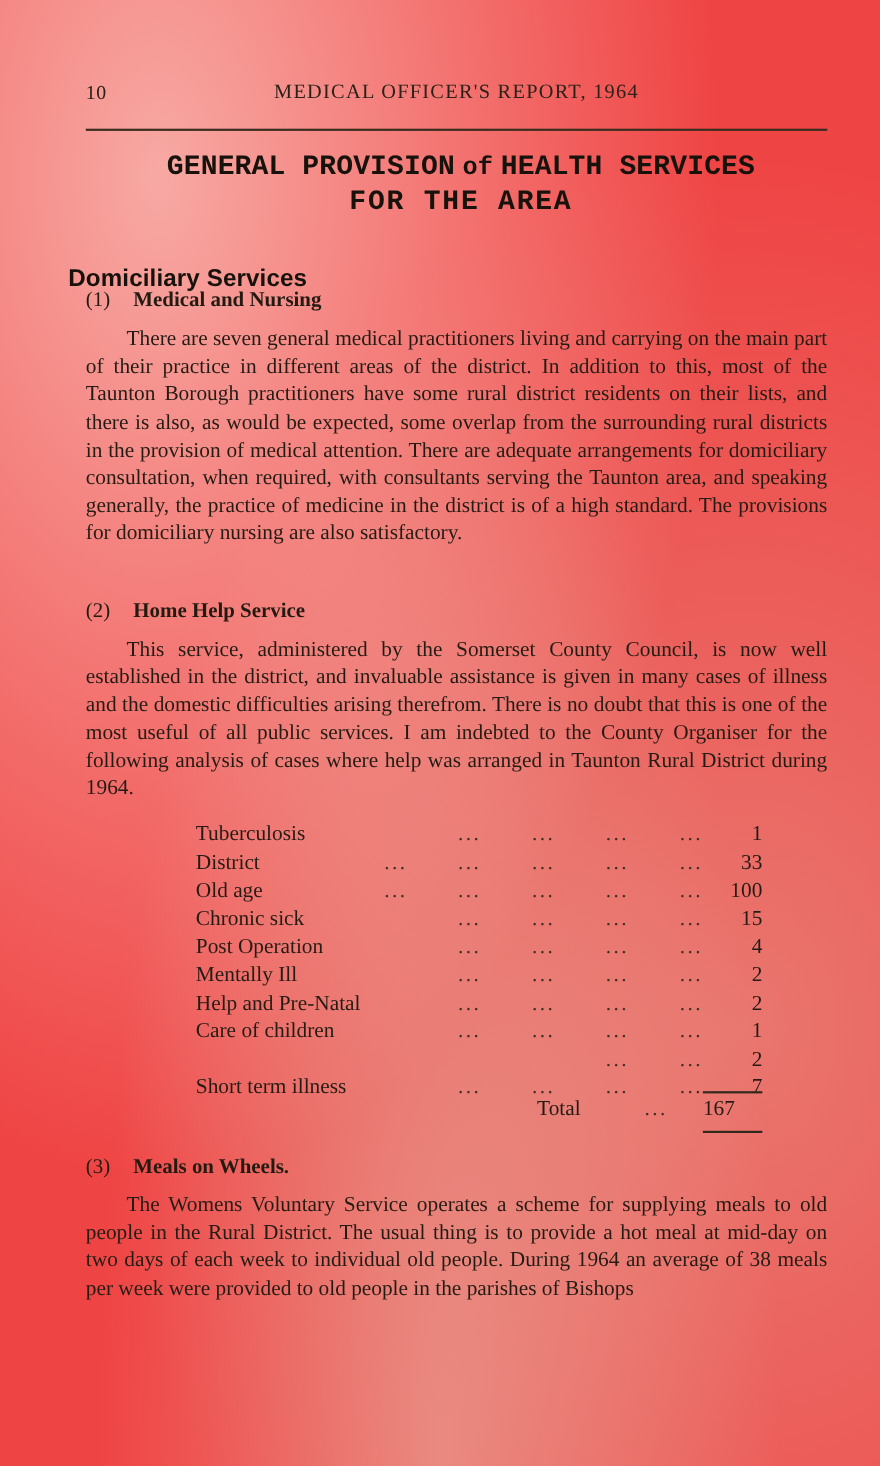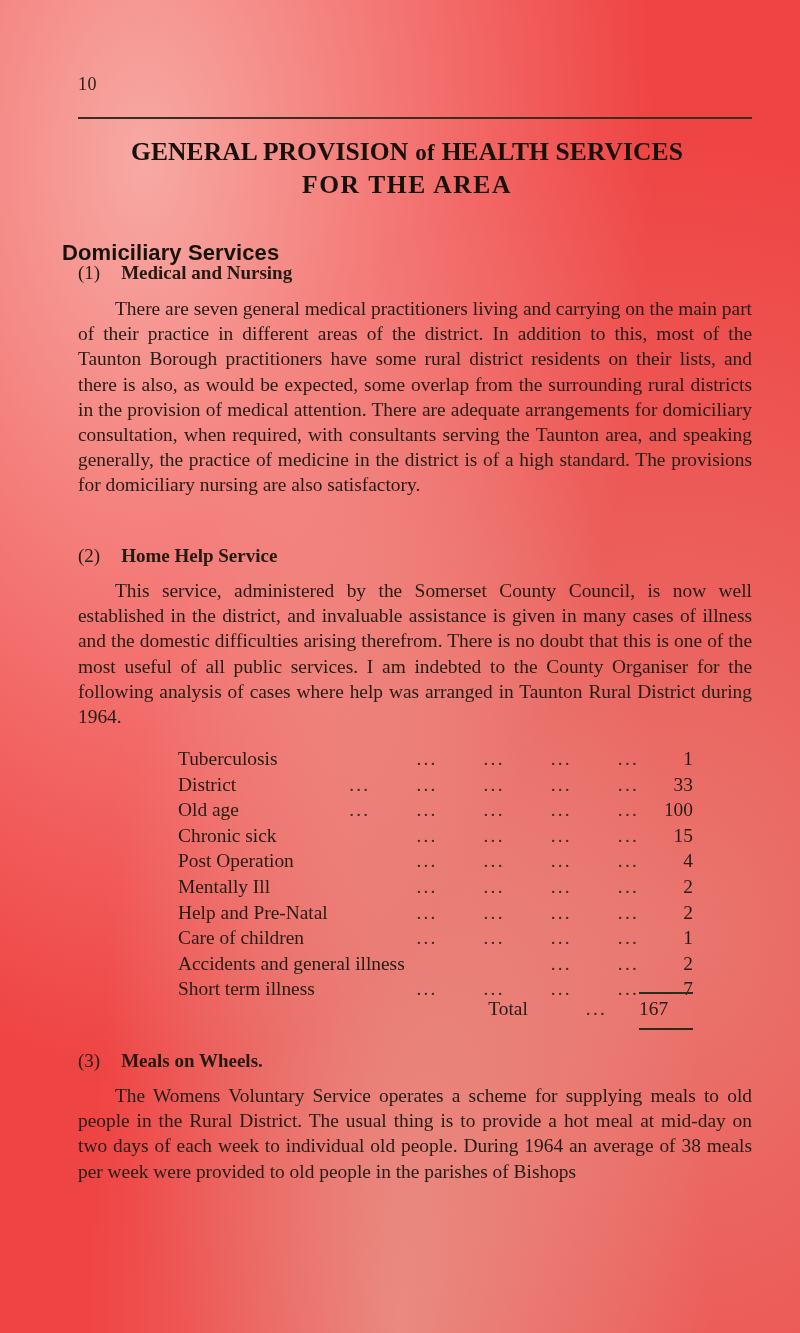--- a/index.html
+++ b/index.html
@@ -65,25 +65,25 @@
     left: 78px;
     top: 117px;
     width: 674px;
     height: 2px;
     background: #3b2d20;
   }
 
   
   .display-heading {
     position: absolute;
-    left: 62px;
+    left: 74px;
     top: 136px;
     width: 690px;
     text-align: center;
-    font-family: Liberation Serif, serif;
+    font-family: Liberation Mono, monospace;
     font-weight: bold;
     font-size: 25.5px;
     line-height: 32px;
     letter-spacing: 0.1px;
     color: #18120c;
   }
   .display-heading .line2 {
     letter-spacing: 1.6px;
   }
   .display-heading .lc {
@@ -216,20 +216,21 @@
   }
 </style>
 </head>
 <body>
 
 <div class="page">
   <div class="content">
 
     <div class="runhead">
       <div class="folio">10</div>
+      <div class="runhead-title">MEDICAL OFFICER'S REPORT, 1964</div>
     </div>
     <div class="rule"></div>
 
     <div class="display-heading">
       <span>GENERAL PROVISION</span><span class="lc" style="margin:0 7px;">of</span><span>HEALTH SERVICES</span>
       <div class="line2">FOR THE AREA</div>
     </div>
 
     <div class="sec-heading" style="top:240px;">Domiciliary Services</div>
 
@@ -320,21 +321,20 @@
           <span class="label">Care of children</span>
           <span class="leaders">
             <span class="dots">...</span>
             <span class="dots">...</span>
             <span class="dots">...</span>
             <span class="dots">...</span>
           </span>
           <span class="val">1</span>
         </div>
         <div class="arow">
-          <span class="label">Accidents and general illness</span>
           <span class="leaders">
             <span class="dots">...</span>
             <span class="dots">...</span>
           </span>
           <span class="val">2</span>
         </div>
         <div class="arow">
           <span class="label">Short term illness</span>
           <span class="leaders">
             <span class="dots">...</span>

